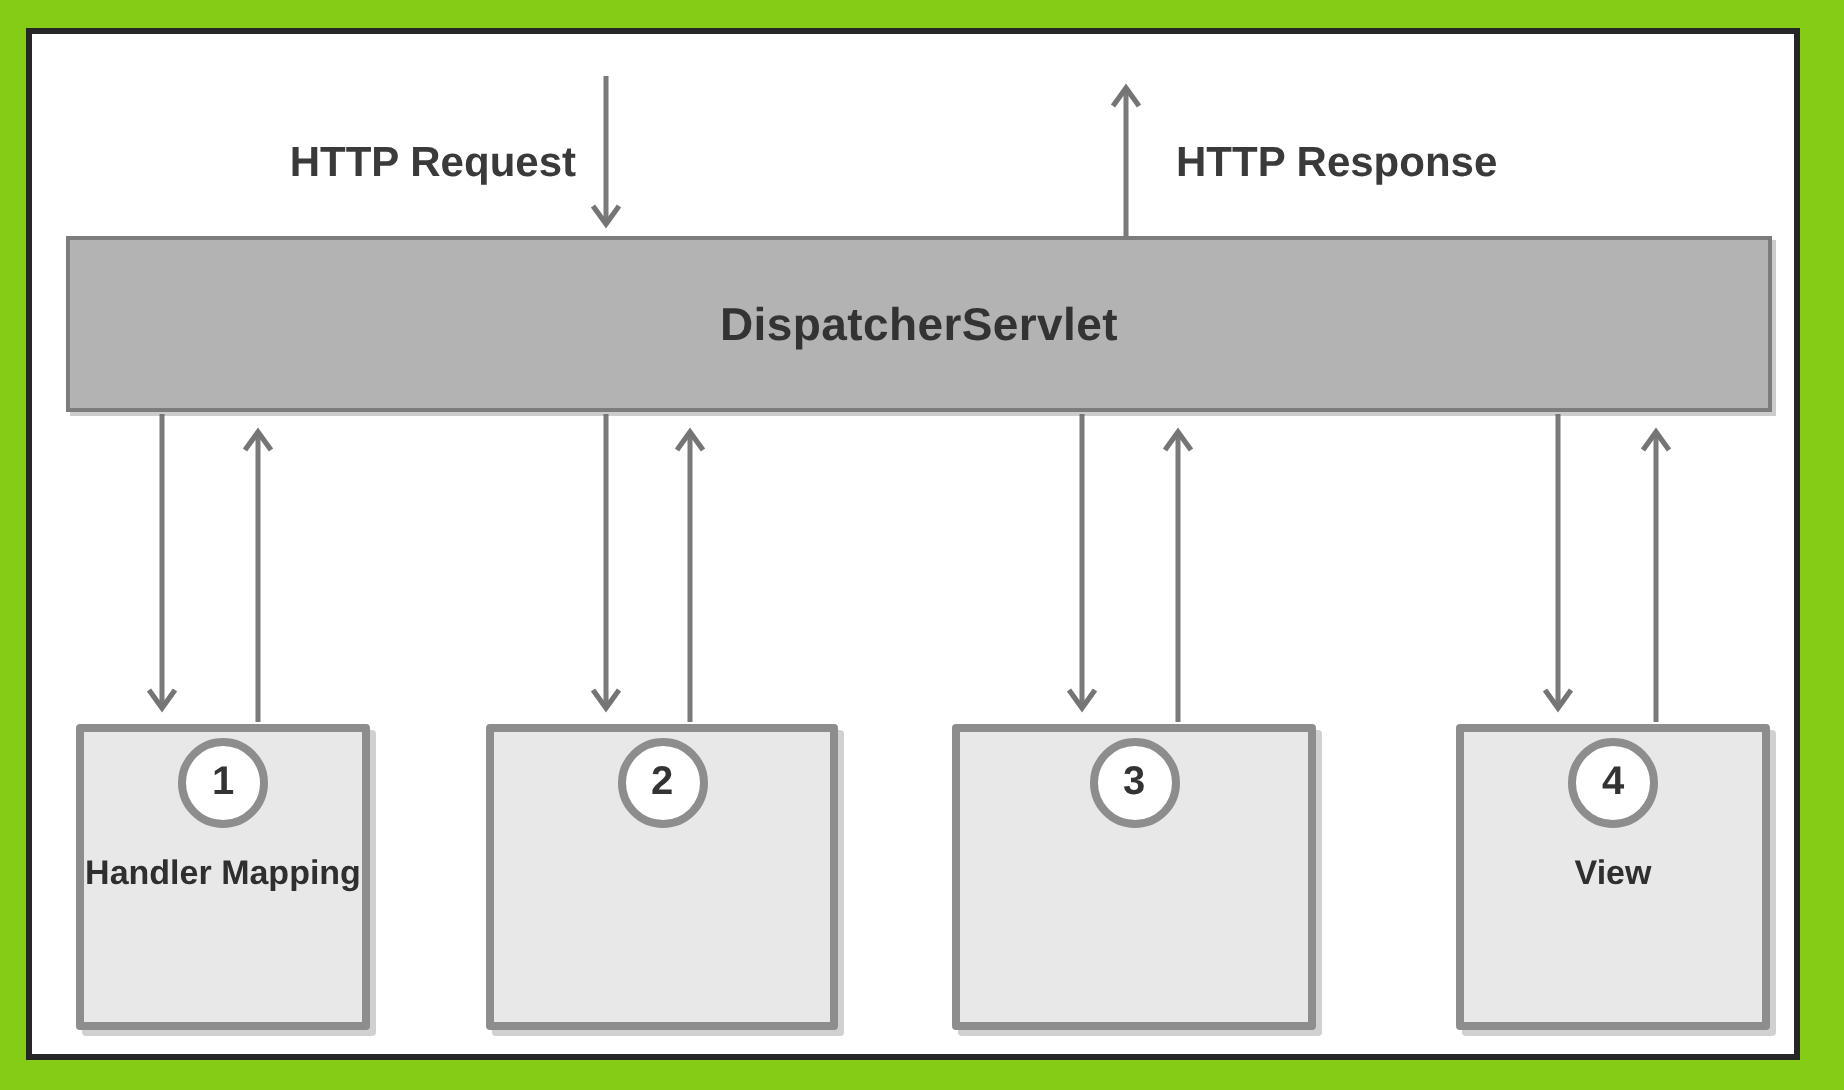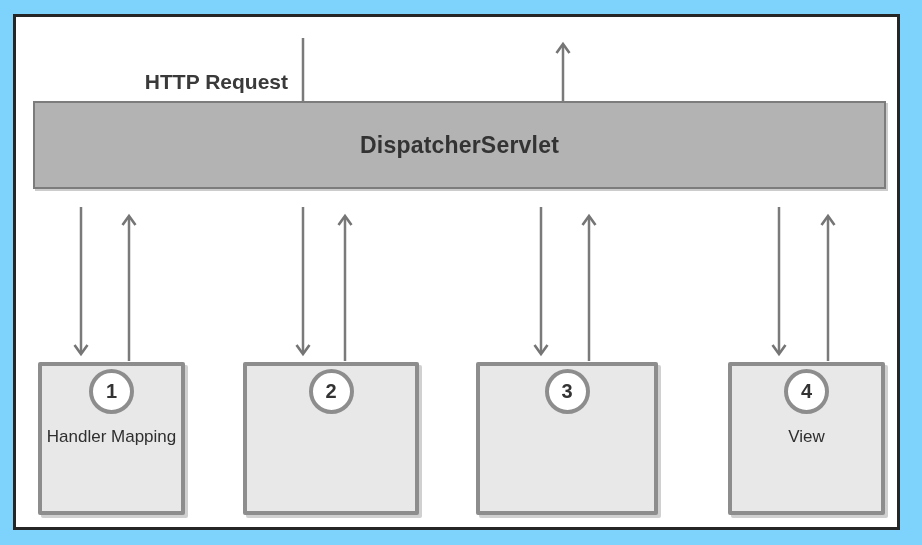--- a/index.html
+++ b/index.html
@@ -4,21 +4,21 @@
 <style>
   html, body {
     margin: 0;
     padding: 0;
     background: #ffffff;
   }
   #canvas {
     position: relative;
     width: 922px;
     height: 545px;
-    background: #7dd3fc;
+    background: #84cc16;
     font-family: "Liberation Sans", sans-serif;
     overflow: hidden;
   }
   .frame {
     position: absolute;
     left: 13px;
     top: 14px;
     width: 881px;
     height: 510px;
     border: 3px solid #262626;
@@ -28,21 +28,21 @@
     position: absolute;
     left: 0;
     top: 0;
     width: 922px;
     height: 545px;
     z-index: 1;
   }
   .dispatcher-bar {
     position: absolute;
     left: 33px;
-    top: 101px;
+    top: 118px;
     width: 849px;
     height: 84px;
     background: #b3b3b3;
     border: 2px solid #7c7c7c;
     box-shadow: 2px 2px 0 rgba(110,110,110,0.35);
     display: flex;
     align-items: center;
     justify-content: center;
     z-index: 2;
   }
@@ -94,21 +94,21 @@
     display: flex;
     align-items: center;
     justify-content: center;
     font-size: 20px;
     font-weight: bold;
     color: #333333;
   }
   .component-box .box-label {
     margin-top: 11px;
     font-size: 17px;
-    font-weight: normal;
+    font-weight: bold;
     color: #2f2f2f;
     text-align: left;
     line-height: 1.4;
     padding: 0 0;
   }
   .box-handler-mapping { left: 38px;  width: 139px; }
   .box-controller      { left: 243px; width: 168px; }
   .box-view-resolver   { left: 476px; width: 174px; }
   .box-view            { left: 728px; width: 149px; }
 </style>
@@ -157,20 +157,21 @@
     <g>
       <line x1="779" y1="207" x2="779" y2="353" stroke="#7a7a7a" stroke-width="2.5" marker-end="url(#ah)"></line>
     </g>
     <g>
       <line x1="828" y1="361" x2="828" y2="217" stroke="#7a7a7a" stroke-width="2.5" marker-end="url(#ah)"></line>
     </g>
   </svg>
 
   <div class="flow-label request">HTTP Request</div>
 
+  <div class="flow-label response">HTTP Response</div>
 
   <div class="dispatcher-bar">
     <span class="bar-label">DispatcherServlet</span>
   </div>
 
   <div class="component-box box-handler-mapping">
     <div class="num-circle">1</div>
     <div class="box-label">Handler Mapping</div>
   </div>
 

